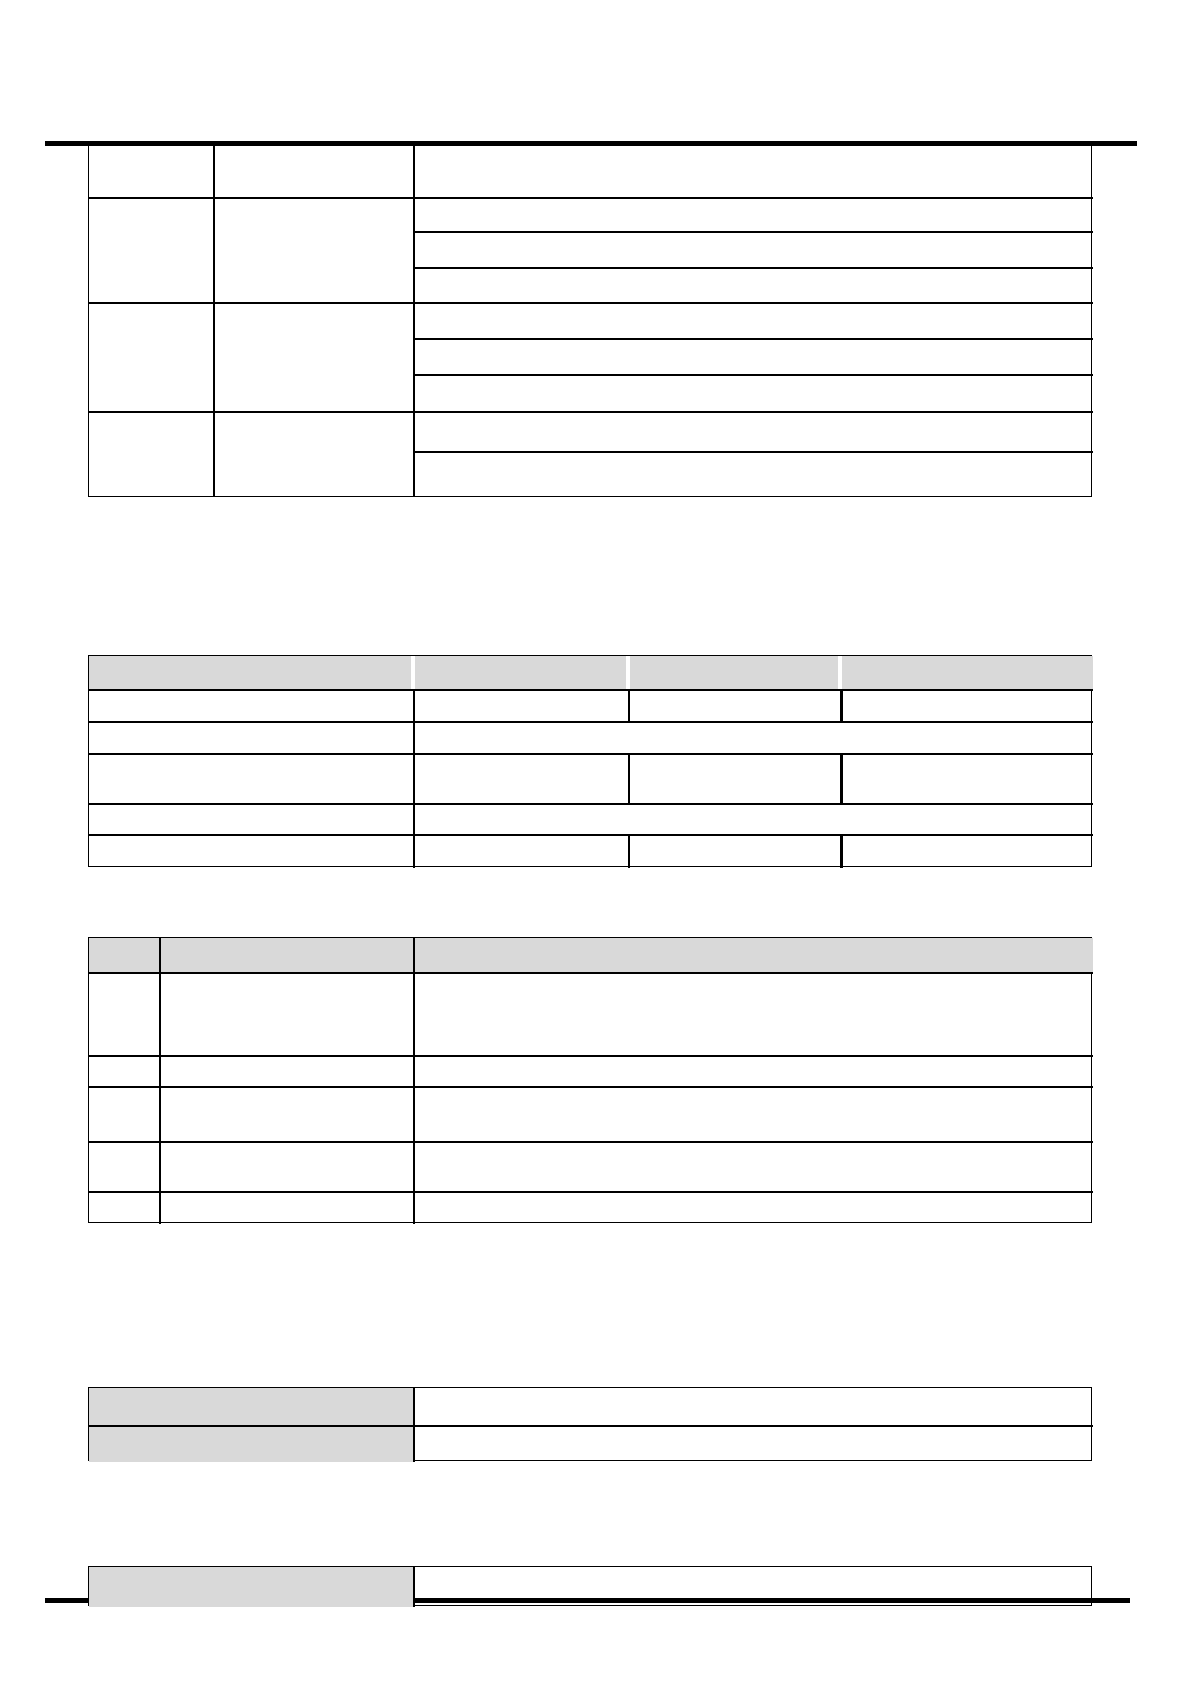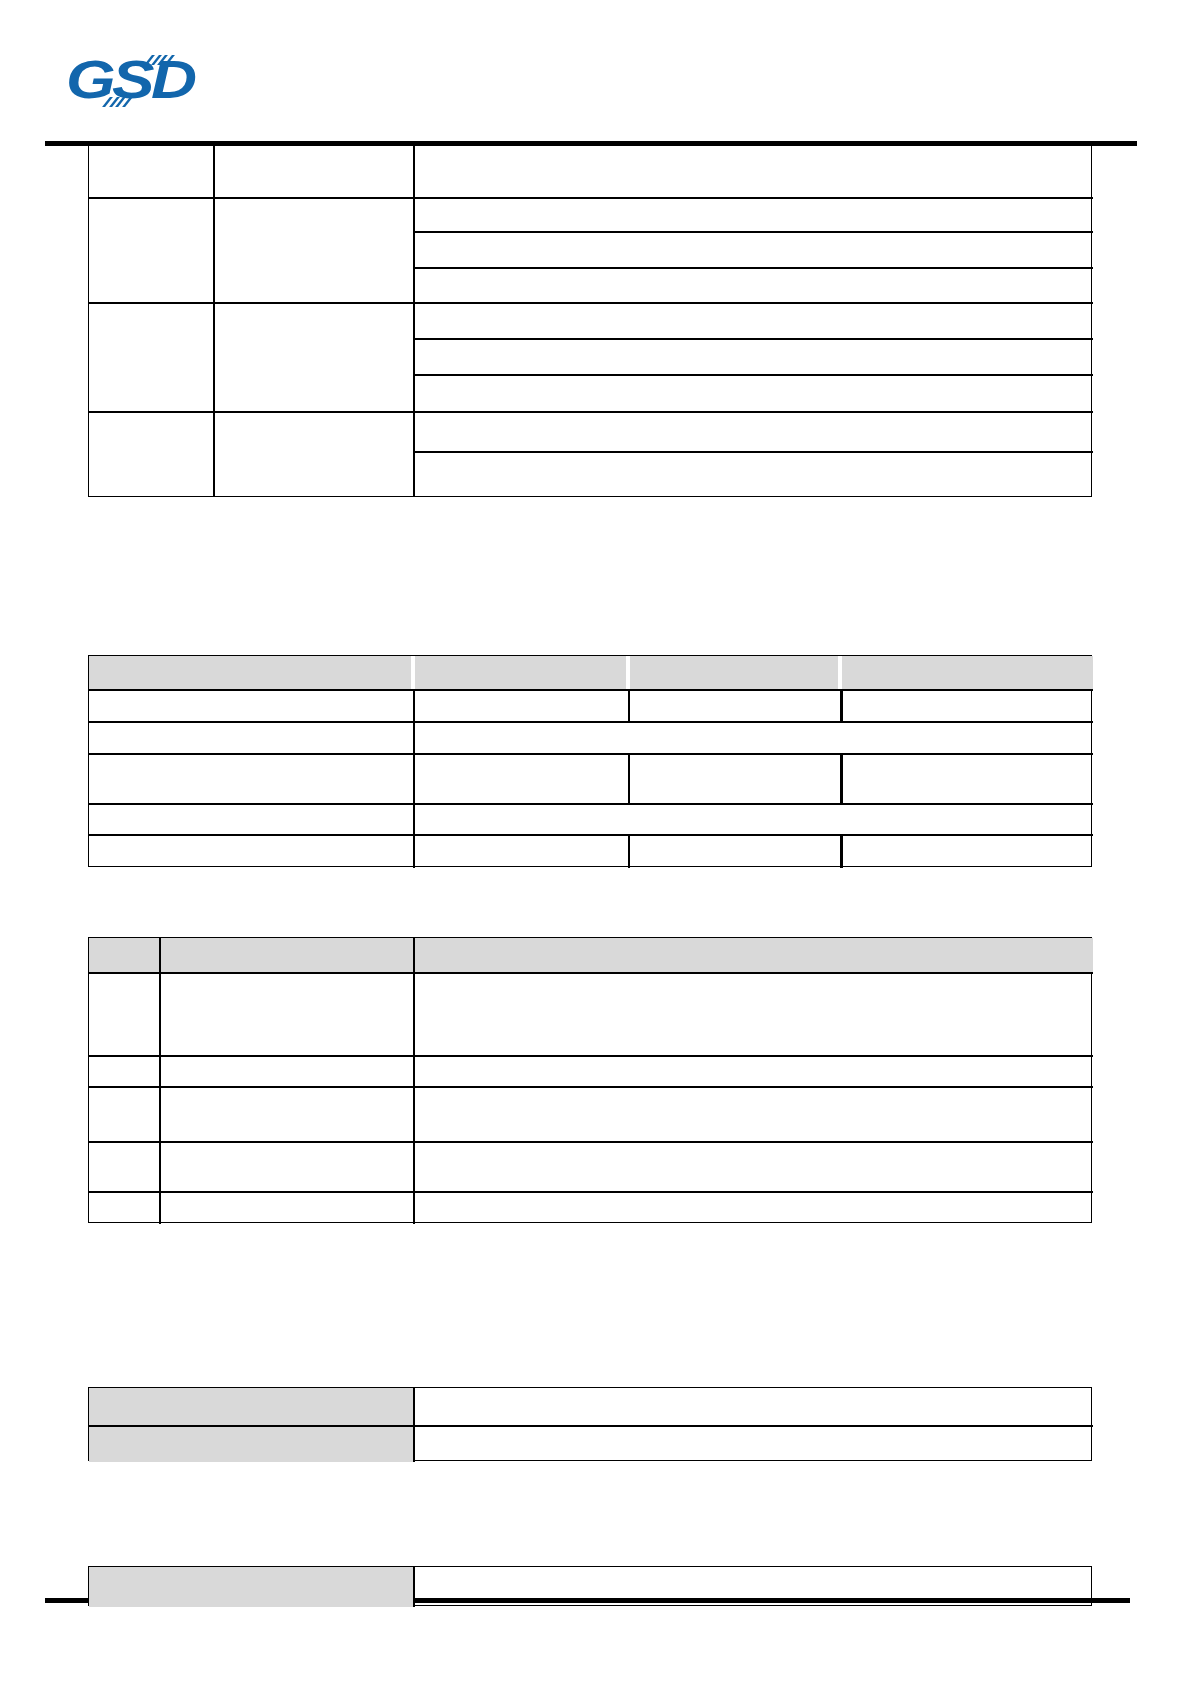--- a/index.html
+++ b/index.html
@@ -38,35 +38,20 @@
   .hl{position:absolute;background:var(--ink);height:1.5px;}
   .vl{position:absolute;background:var(--ink);width:1.5px;}
   .vl.bold{width:2.5px;}
   .t5{z-index:1;}
 </style>
 </head>
 <body>
 
 <div class="page">
 
-  <div class="logo">
-    <span class="logo-text">GSD</span>
-    <span class="hatch hatch-top">
-        <b></b>
-        <b></b>
-        <b></b>
-        <b></b>
-      </span>
-    <span class="hatch hatch-bottom">
-        <b></b>
-        <b></b>
-        <b></b>
-        <b></b>
-      </span>
-  </div>
 
   <div class="rule rule-top"></div>
 
   <div class="tbl no-top" style="left:88px;top:143px;width:1004px;height:354px;">
     <div class="vl" style="left:124px;top:0;height:354px;"></div>
     <div class="vl" style="left:324px;top:0;height:354px;"></div>
     <div class="hl" style="left:0;top:54px;width:1004px;"></div>
     <div class="hl" style="left:0;top:159px;width:1004px;"></div>
     <div class="hl" style="left:0;top:268px;width:1004px;"></div>
     <div class="hl" style="left:324px;top:88px;width:680px;"></div>

